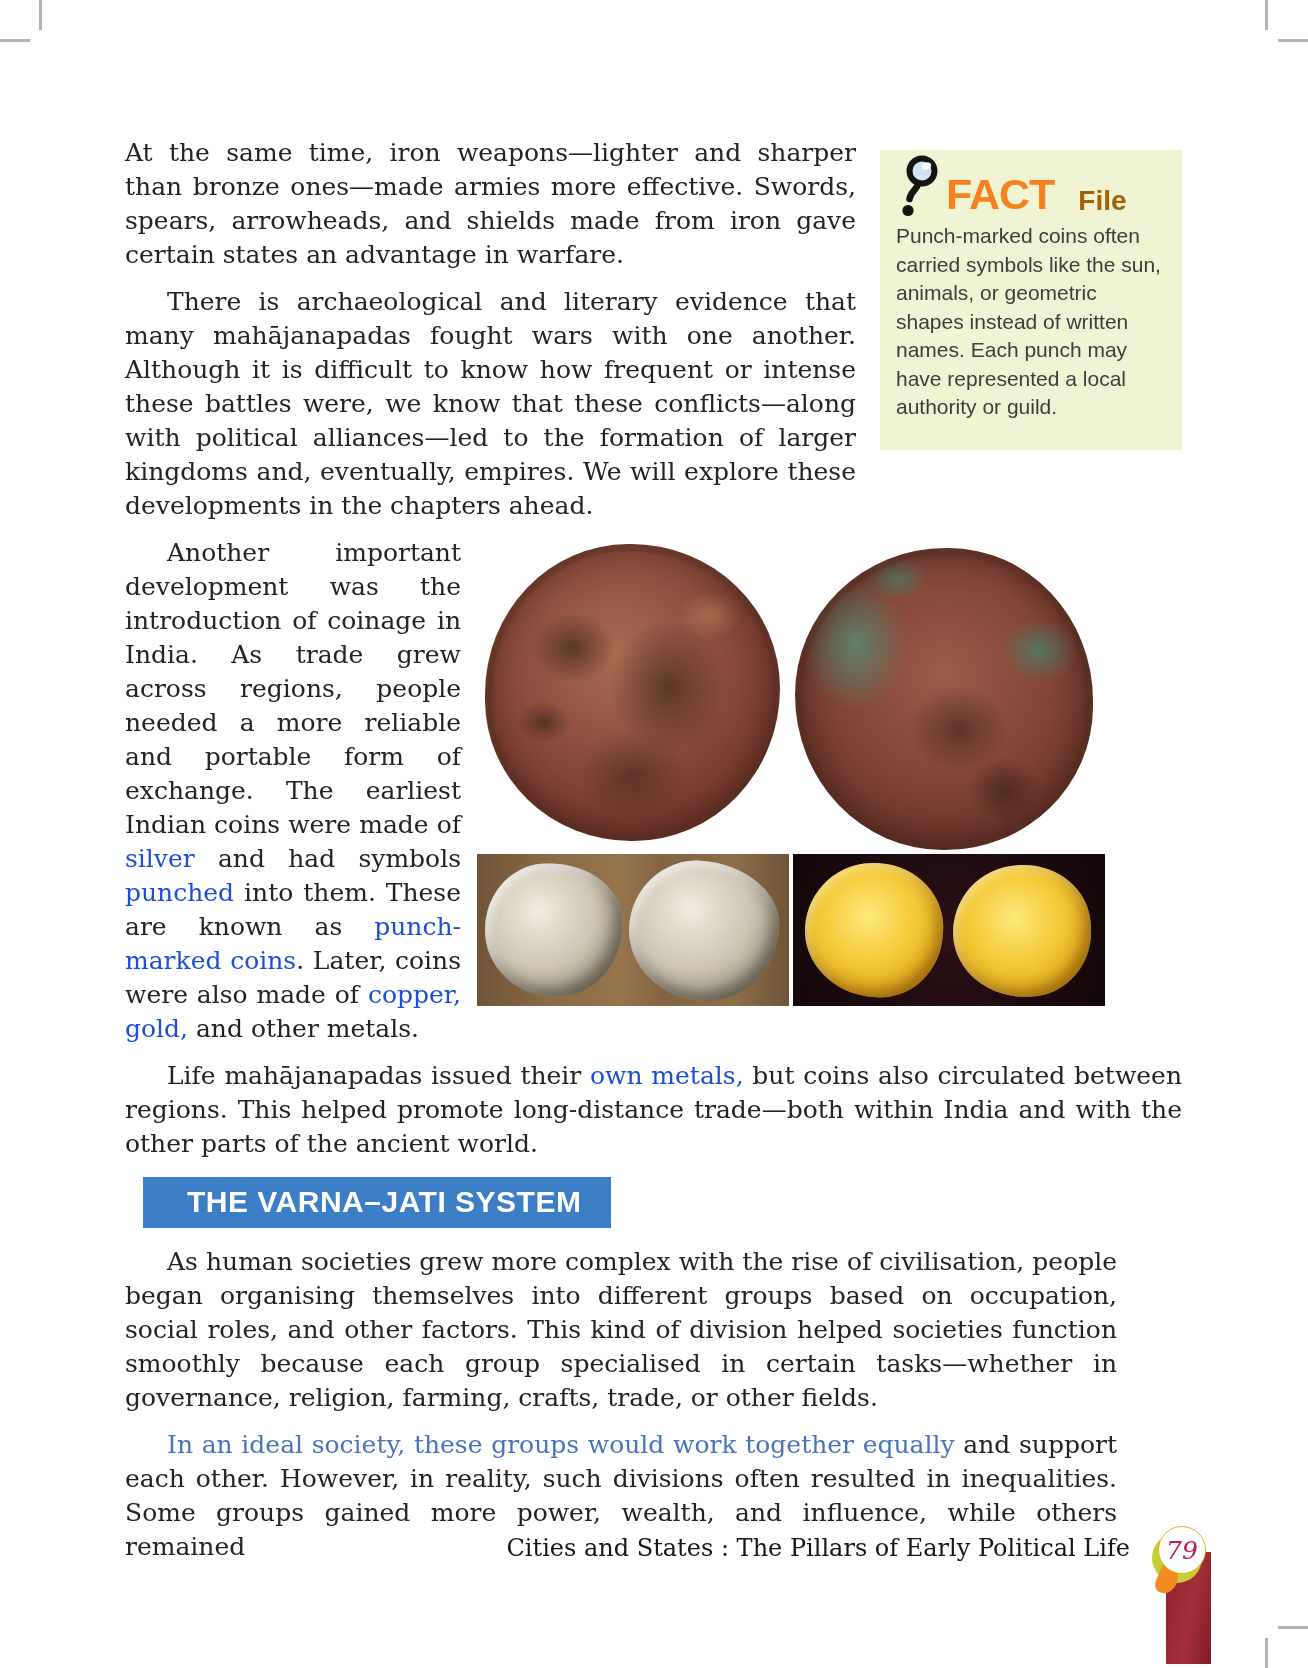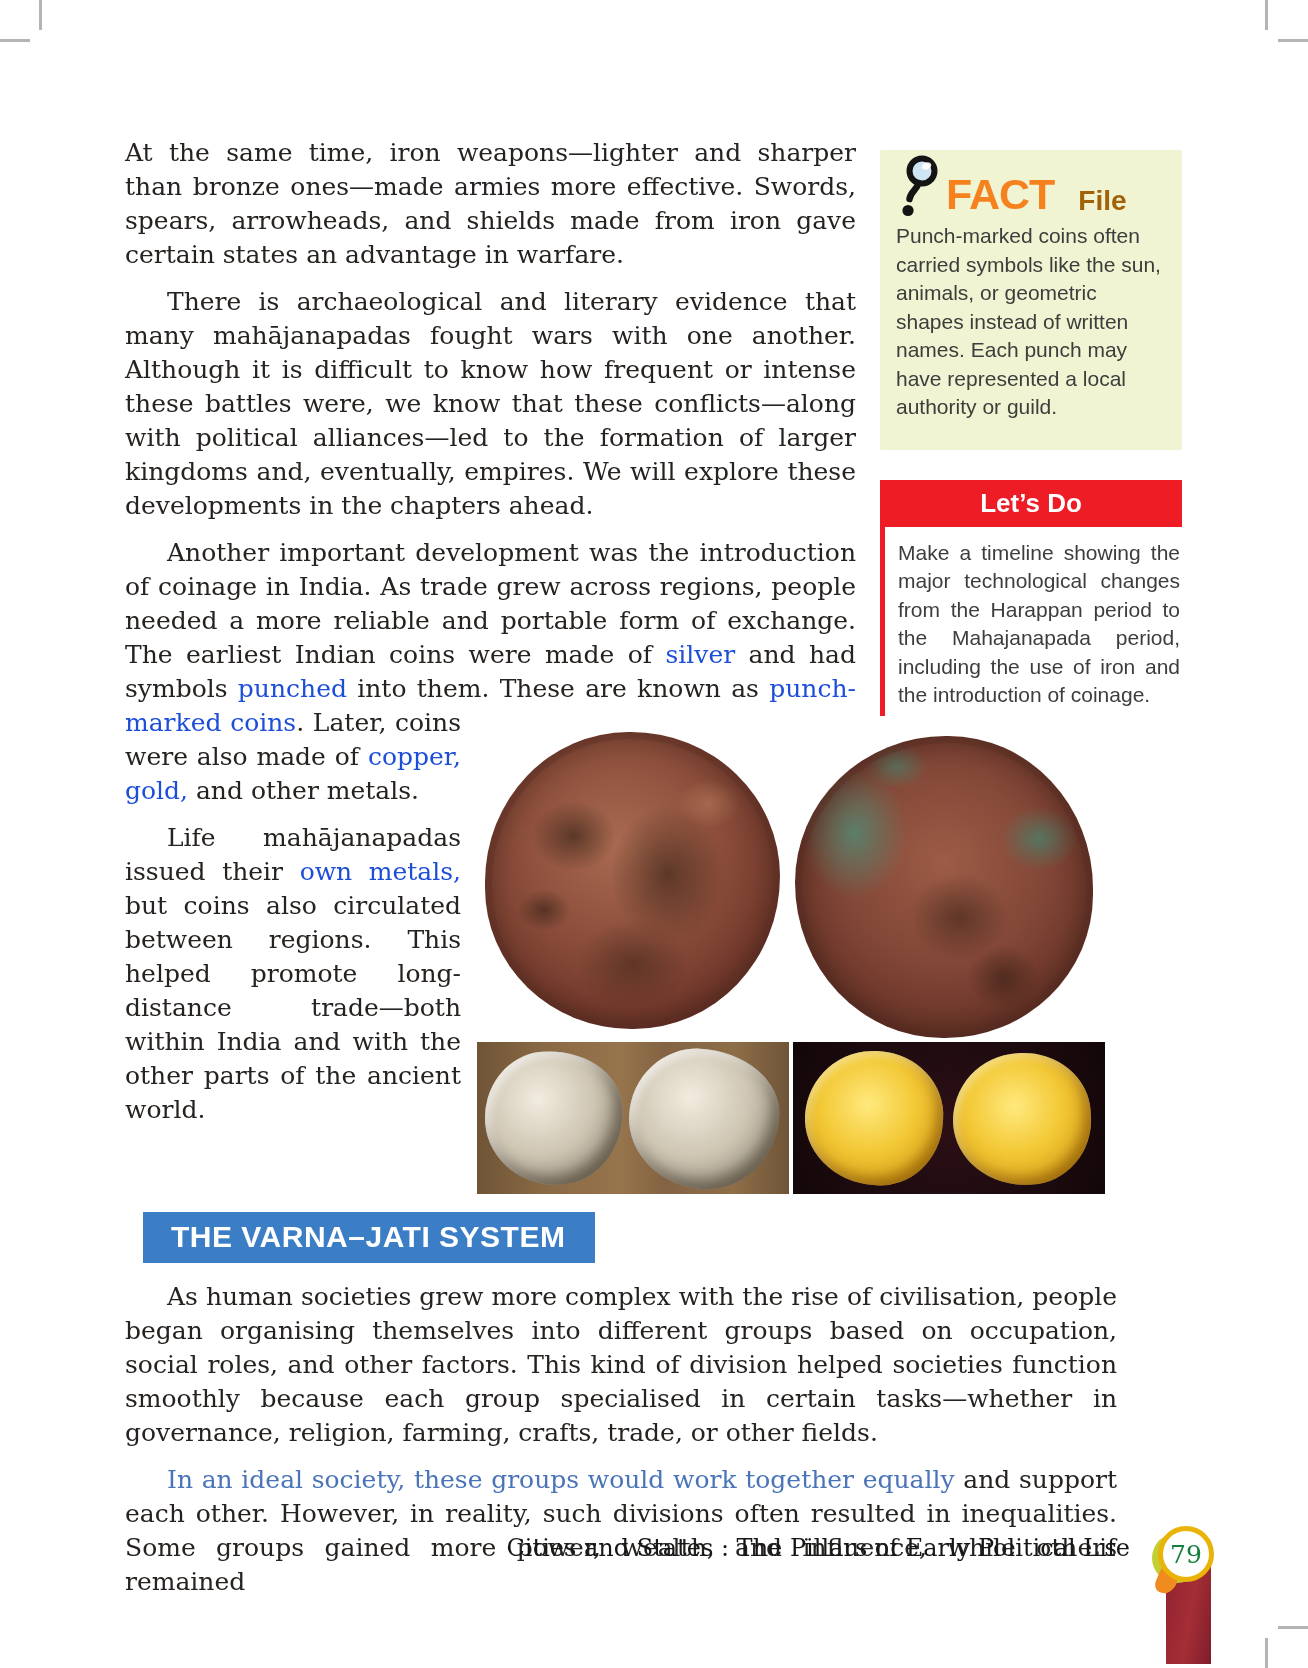--- a/index.html
+++ b/index.html
@@ -78,37 +78,37 @@
   .sc2{left:152px;top:7px;width:150px;height:140px;transform:rotate(3deg);}
   .gc{background:radial-gradient(circle at 45% 40%, #ffe97e, #f3c937 42%, #dca81e 72%, #b8860f 92%);
       border-radius:50% 50% 46% 54%/52% 48% 50% 50%;
       box-shadow:inset -6px -7px 13px rgba(120,70,0,.6), inset 3px 4px 10px rgba(255,255,225,.55);}
   .gc1{left:12px;top:9px;width:138px;height:134px;transform:rotate(4deg);}
   .gc2{left:160px;top:11px;width:138px;height:132px;transform:rotate(-3deg);}
 
   
   .section-heading{clear:both;width:fit-content;background:#3b7ec5;color:#ffffff;
     font-family:"Liberation Sans",sans-serif;font-weight:bold;font-size:30px;
-    letter-spacing:.5px;padding:8px 30px 9px 28px;margin:16px 0 17px 18px;}
+    letter-spacing:.5px;padding:8px 30px 9px 44px;margin:16px 0 17px 18px;}
 
   .wide{width:992px;}
 
   
   .footer-title{position:absolute;top:1534px;left:0;width:1130px;text-align:right;
     font-size:24px;color:#161616;}
   .ribbon{position:absolute;left:1166px;top:1552px;width:45px;height:112px;
     background:linear-gradient(100deg,#8f2130,#a52e36 55%,#7e1d2a);}
   .badge-green{position:absolute;left:1152px;top:1533px;width:50px;height:50px;
     border-radius:50%;background:#c3cf33;}
   .badge-tail{position:absolute;left:1157px;top:1567px;width:20px;height:27px;
     background:#ef8b1f;border-radius:10% 80% 90% 60%;transform:rotate(24deg);}
   .badge-circle{position:absolute;left:1158px;top:1526px;width:46px;height:46px;
-    border:5px solid #eab308;border-radius:50%;background:#ffffff;
+    border:1px solid #eab308;border-radius:50%;background:#ffffff;
     display:flex;align-items:center;justify-content:center;
-    font-size:25px;color:#15803d;}
+    font-size:25px;color:#be185d;font-style:italic;}
 </style>
 </head>
 <body>
 
 <div class="page">
 
   <div class="mark" style="left:39px;top:0;width:3px;height:30px;"></div>
   <div class="mark" style="left:0;top:39px;width:30px;height:3px;"></div>
   <div class="mark" style="left:1265px;top:0;width:3px;height:30px;"></div>
   <div class="mark" style="left:1278px;top:39px;width:30px;height:3px;"></div>
@@ -125,26 +125,20 @@
             <ellipse cx="30.5" cy="12" rx="5" ry="3.4" fill="#ffffff" opacity="0.9" transform="rotate(-22 30.5 12)"></ellipse>
             <path d="M22.5 29 C21 36 14.5 37.5 13.5 45" stroke="#141414" stroke-width="6.5" fill="none" stroke-linecap="round"></path>
             <circle cx="12" cy="56.5" r="5.6" fill="#141414"></circle>
           </svg>
           <span class="fact-title">FACT</span>
           <span class="fact-sub">File</span>
         </div>
         <p class="fact-body">Punch-marked coins often carried symbols like the sun, animals, or geometric shapes instead of written names. Each punch may have represented a local authority or guild.</p>
       </section>
 
-      <section>
-        <div class="letsdo-head">Let’s Do</div>
-        <div class="letsdo-bodywrap">
-          <p class="letsdo-body">Make a timeline showing the major technological changes from the Harappan period to the Mahajanapada period, including the use of iron and the introduction of coinage.</p>
-        </div>
-      </section>
     </aside>
 
     <p class="para"><span class="seg-plain">At the same time, iron weapons—lighter and sharper than bronze ones—made armies more effective. Swords, spears, arrowheads, and shields made from iron gave certain states an advantage in warfare.</span></p>
     <p class="para indent"><span class="seg-plain">There is archaeological and literary evidence that many </span><span class="seg-italic">mahājanapadas</span><span class="seg-plain"> fought wars with one another. Although it is difficult to know how frequent or intense these battles were, we know that these conflicts—along with political alliances—led to the formation of larger kingdoms and, eventually, empires. We will explore these developments in the chapters ahead.</span></p>
 
     <p class="para indent">
       <span class="coin-figure">
         <span class="big-coin coin-a"></span>
         <span class="big-coin coin-b"></span>
         <span class="strip">

